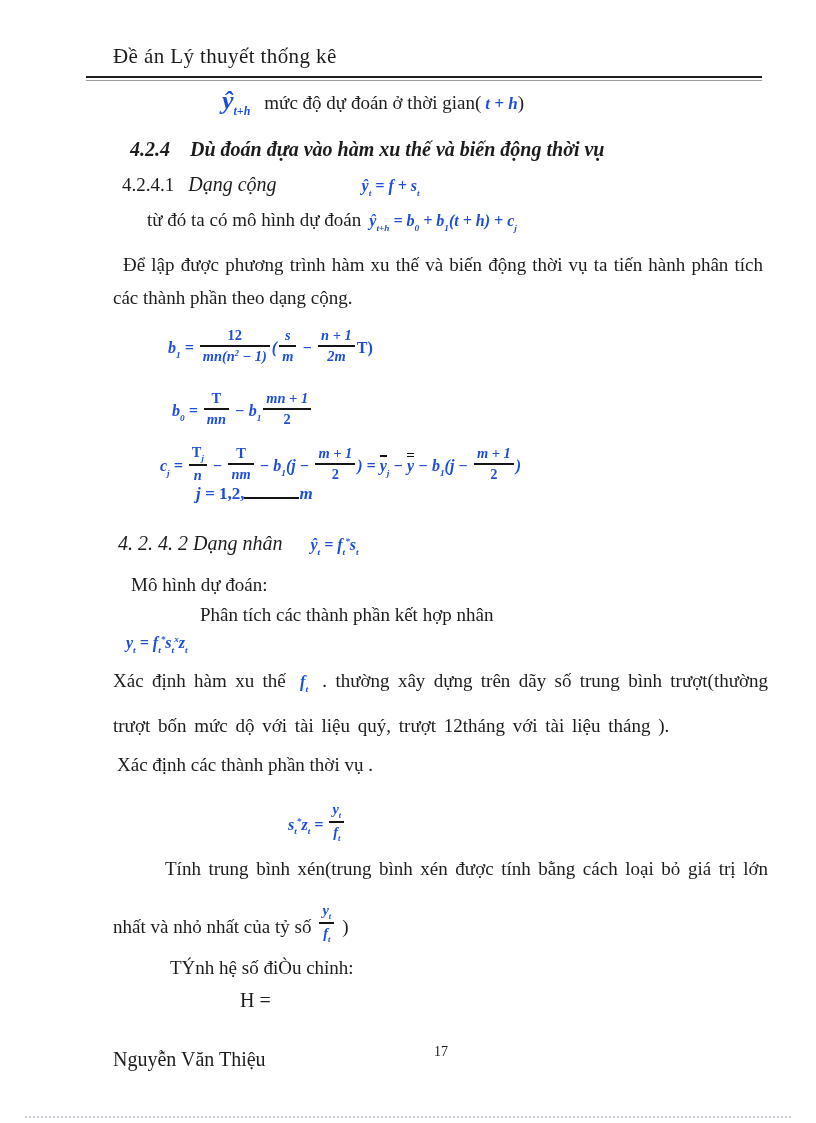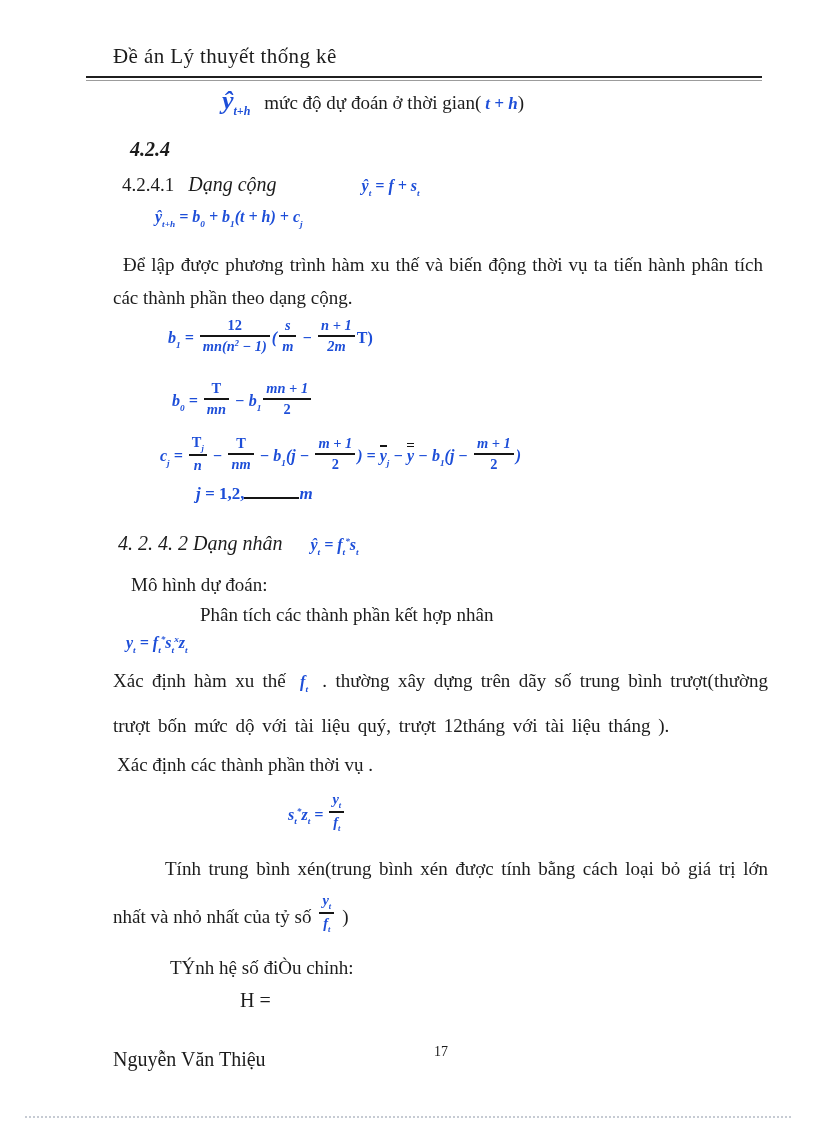--- a/index.html
+++ b/index.html
@@ -22,21 +22,21 @@
   
   .math { font-weight:bold; font-style:italic; white-space:nowrap; color:#1d4ed8; }
   .m17 { font-size:17px; }
   .m20 { font-size:16px; }
   .m26 { font-size:26px; }
   .math .up { font-style:normal; }
   .msub { font-size:58%; font-style:italic; vertical-align:-0.5em; }
   .msup { font-size:58%; vertical-align:0.6em; }
   .m26 .msub { font-size:46%; }
   .frac { display:inline-block; vertical-align:middle; text-align:center;
-          font-size:90%; margin:8px 2px; transform:translateY(-3px); line-height:1.1; }
+          font-size:90%; margin:18px 2px; transform:translateY(-3px); line-height:1.1; }
   .fnum { display:block; border-bottom:2px solid #151515; padding:0 3px 1px; }
   .fden { display:block; padding:2px 3px 0; }
   .bar1 { display:inline-block; border-top:2px solid #151515; padding-top:1px; line-height:1.05; }
   .bar2 { display:inline-block; border-top:4px double #151515; padding-top:1px; line-height:1.05; }
   .mrule { display:inline-block; border-bottom:2px solid #151515; height:.9em; }
 
   .header-rule { height:2px; border-top:2px solid #1f1f1f; border-bottom:1px solid #9c9c9c; }
   .dotted-rule { border-top:2px dotted #c6cbd3; }
 </style>
 </head>
@@ -47,29 +47,31 @@
 
 <div class="abs row" style="left:222px; top:86px;">
   <span class="math m26"><span>ŷ</span><span class="msub">t+h</span></span>
   <span class="t" style="margin-left:14px;text-align:right;">mức độ dự đoán ở thời gian(</span>
   <span class="math m17" style="margin-left:4px;"><span>t + h</span></span>
   <span class="t">)</span>
 </div>
 
 <div class="abs row" style="left:130px; top:137px;">
   <span class="t20 bi">4.2.4</span>
+  <span class="t20 bi" style="margin-left:20px;">Dù đoán đựa vào hàm xu thế và biến động thời vụ</span>
 </div>
 
 <div class="abs row" style="left:122px; top:172px;">
   <span class="t">4.2.4.1</span>
   <span class="t20 i" style="margin-left:14px;">Dạng cộng</span>
   <span class="math m20" style="margin-left:85px;"><span>ŷ</span><span class="msub">t</span><span> = </span><span>f</span><span> + </span><span>s</span><span class="msub">t</span></span>
 </div>
 
 <div class="abs row" style="left:147px; top:208px;">
+  <span class="t">từ đó ta có mô hình dự đoán</span>
   <span class="math m20" style="margin-left:8px;"><span>ŷ</span><span class="msub">t+h</span><span> = </span><span>b</span><span class="msub">0</span><span> + </span><span>b</span><span class="msub">1</span><span>(t + h)</span><span> + </span><span>c</span><span class="msub">j</span></span>
 </div>
 
 <div class="abs t just" style="left:113px; top:253px; width:650px; text-indent:10px;">Để lập được phương trình hàm xu thế và biến động thời vụ ta tiến hành phân tích</div>
 <div class="abs t" style="left:113px; top:286px;">các thành phần theo dạng cộng.</div>
 
 <div class="abs math m20" style="left:168px; top:313px;"><span>b</span><span class="msub">1</span><span> = </span><span class="frac"><span class="fnum"><span class="up">12</span></span><span class="fden"><span>mn(</span><span>n</span><span class="msup">2</span><span> − 1)</span></span></span><span>(</span><span class="frac"><span class="fnum"><span>s</span></span><span class="fden"><span>m</span></span></span><span> − </span><span class="frac"><span class="fnum"><span>n + 1</span></span><span class="fden"><span>2m</span></span></span><span class="up">T)</span></div>
 <div class="abs math m20" style="left:172px; top:376px;"><span>b</span><span class="msub">0</span><span> = </span><span class="frac"><span class="fnum"><span class="up">T</span></span><span class="fden"><span>mn</span></span></span><span> − </span><span>b</span><span class="msub">1</span><span class="frac"><span class="fnum"><span>mn + 1</span></span><span class="fden"><span class="up">2</span></span></span></div>
 <div class="abs math m20" style="left:160px; top:430px;"><span>c</span><span class="msub">j</span><span> = </span><span class="frac"><span class="fnum"><span class="up">T</span><span class="msub">j</span></span><span class="fden"><span>n</span></span></span><span> − </span><span class="frac"><span class="fnum"><span class="up">T</span></span><span class="fden"><span>nm</span></span></span><span> − </span><span>b</span><span class="msub">1</span><span>(j − </span><span class="frac"><span class="fnum"><span>m + 1</span></span><span class="fden"><span class="up">2</span></span></span><span>) = </span><span class="bar1">y</span><span class="msub">j</span><span> − </span><span class="bar2">y</span><span> − </span><span>b</span><span class="msub">1</span><span>(j − </span><span class="frac"><span class="fnum"><span>m + 1</span></span><span class="fden"><span class="up">2</span></span></span><span>)</span></div>
 <div class="abs math m17" style="left:196px; top:482px;"><span>j</span><span> = </span><span class="up">1,2,</span><span class="mrule" style="width: 55px;"></span><span>m</span></div>

